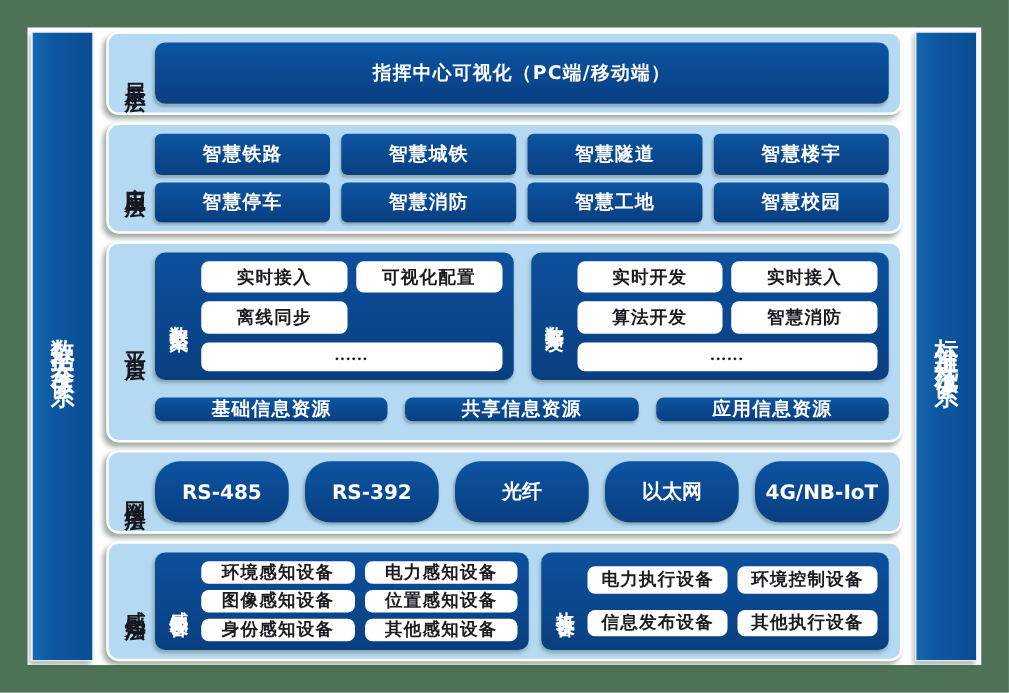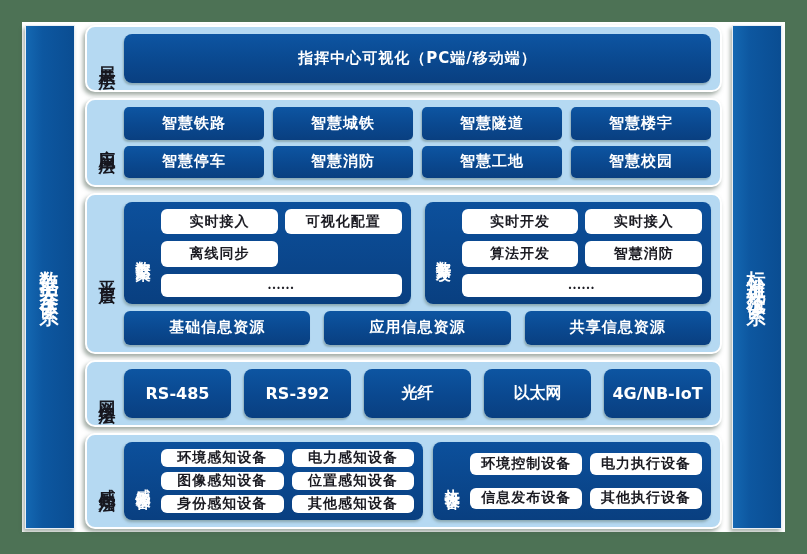--- a/index.html
+++ b/index.html
@@ -79,26 +79,26 @@
   }
   .glabel { display: flex; align-items: center; justify-content: center; flex: none; }
   .glabel .vtext { color: #ffffff; font-size: 15px; letter-spacing: 2px; }
   .ggrid { flex: 1; display: grid; grid-template-columns: 1fr 1fr; gap: 7px; font-family: Liberation Serif, serif; }
   .white-box {
     background: #ffffff; border-radius: 6px;
     color: #1b1b22; font-weight: bold; font-size: 14px; letter-spacing: 1px;
     display: flex; align-items: center; justify-content: center;
   }
   .span2 { grid-column: 1 / -1; }
-  .resources-row { height: 34px; display: flex; gap: 14px; flex: none; }
+  .resources-row { height: 34px; display: flex; gap: 14px; flex: none; align-items: center; }
   .resources-row .dark-box { flex: 1; border-radius: 6px; }
 
   
   .net-grid { flex: 1; display: grid; grid-template-columns: repeat(5, 1fr); gap: 13px; }
-  .net-grid .dark-box { border-radius: 8px; font-size: 16px; letter-spacing: 0; }
+  .net-grid .dark-box { border-radius: 20px; font-size: 16px; letter-spacing: 0; }
 
   
   .perc-content { flex: 1; display: flex; gap: 10px; }
   .gpanel.sense { flex: 52; }
   .gpanel.exec { flex: 48; }
   .sense .ggrid { gap: 5px 8px; }
   .exec .ggrid { grid-template-rows: 1fr 1fr; gap: 13px 8px; padding: 4px 0; }
 </style>
 </head>
 <body>
@@ -165,22 +165,22 @@
                 <div class="white-box">实时接入</div>
                 <div class="white-box">算法开发</div>
                 <div class="white-box">智慧消防</div>
                 <div class="white-box span2">......</div>
               </div>
             </div>
 
           </div>
           <div class="resources-row">
             <div class="dark-box">基础信息资源</div>
+            <div class="dark-box">共享信息资源</div>
             <div class="dark-box">应用信息资源</div>
-            <div class="dark-box">共享信息资源</div>
           </div>
         </div>
       </section>
 
       <section class="layer layer-network">
         <div class="llabel">
           <span class="vtext">网络层</span>
         </div>
         <div class="net-grid">
           <div class="dark-box">RS-485</div>
@@ -209,22 +209,22 @@
               <div class="white-box">身份感知设备</div>
               <div class="white-box">其他感知设备</div>
             </div>
           </div>
 
           <div class="gpanel exec">
             <div class="glabel">
               <span class="vtext">执行设备</span>
             </div>
             <div class="ggrid">
+              <div class="white-box">电力执行设备</div>
               <div class="white-box">环境控制设备</div>
-              <div class="white-box">电力执行设备</div>
               <div class="white-box">信息发布设备</div>
               <div class="white-box">其他执行设备</div>
             </div>
           </div>
 
         </div>
       </section>
 
     </div>
 

